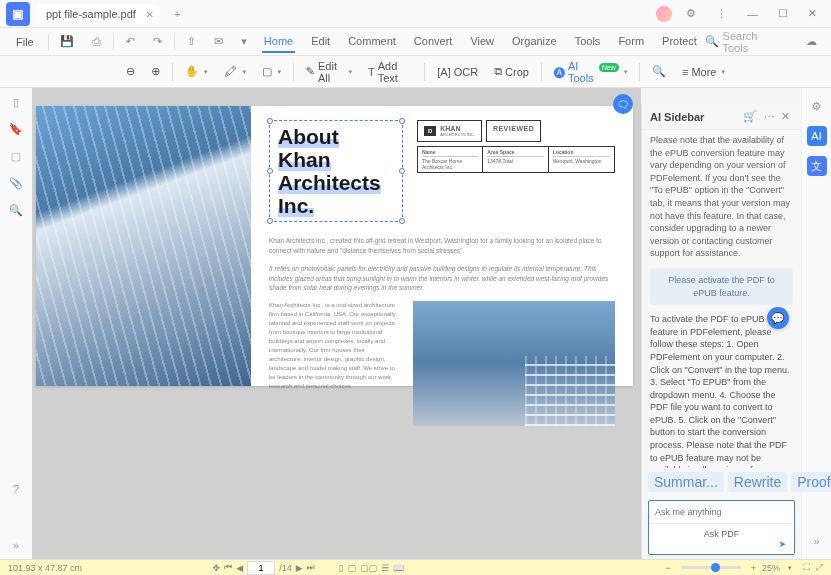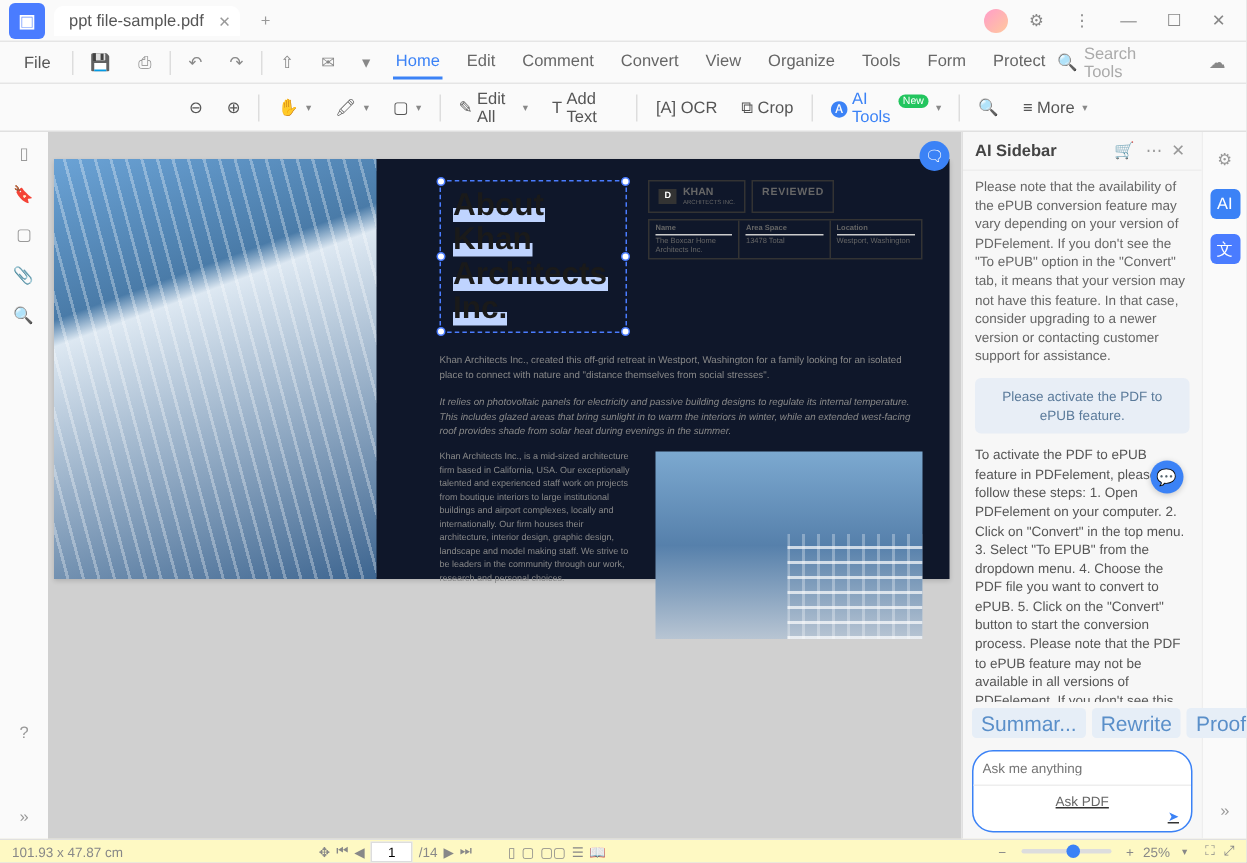--- a/index.html
+++ b/index.html
@@ -29,21 +29,21 @@
 .dropdown-arrow { font-size: 7px; color: #888; margin-left: 2px; }
 .ai-blue { color: #3b82f6; font-weight: 500; }
 .badge-new { background: #22c55e; color: white; font-size: 7px; border-radius: 6px; padding: 1px 3px; margin-left: 2px; position: relative; top: -4px; }
 
 .workspace { display: flex; height: calc(100% - 104px); }
 .leftbar { width: 32px; background: #fafafa; display: flex; flex-direction: column; align-items: center; padding-top: 8px; gap: 14px; }
 .leftbar .icon { color: #999; cursor: pointer; }
 .leftbar .bottom { margin-top: auto; margin-bottom: 30px; }
 
 .canvas { flex: 1; background: #d0d0d0; overflow: hidden; position: relative; }
-.page { background: #0f172a; margin: 18px 8px 0 4px; height: 280px; display: flex; box-shadow: 0 1px 3px rgba(0,0,0,0.15); gap: 24px; }
+.page { background: #ffffff; margin: 18px 8px 0 4px; height: 280px; display: flex; box-shadow: 0 1px 3px rgba(0,0,0,0.15); }
 .page-img { width: 215px; background: linear-gradient(160deg, #6ba3d6 0%, #4a7ba8 30%, #dde8f2 35%, #3d6590 100%); position: relative; overflow: hidden; }
 .page-img::before { content:''; position: absolute; inset: 0; background: repeating-linear-gradient(75deg, transparent 0, transparent 8px, rgba(255,255,255,0.3) 8px, rgba(255,255,255,0.3) 10px); }
 .page-content { flex: 1; padding: 14px 18px; font-size: 7px; color: #666; }
 .headline-box { border: 1px dashed #4a7cff; padding: 4px 8px; display: inline-block; position: relative; margin-bottom: 6px; }
 .headline-box .handle { position: absolute; width: 6px; height: 6px; background: white; border: 1px solid #4a7cff; border-radius: 50%; }
 .handle.tl { top:-3px; left:-3px; } .handle.tr { top:-3px; right:-3px; } .handle.bl { bottom:-3px; left:-3px; } .handle.br { bottom:-3px; right:-3px; }
 .handle.ml { top:50%; left:-3px; margin-top:-3px;} .handle.mr { top:50%; right:-3px; margin-top:-3px;}
 .headline { font-size: 21px; font-weight: 700; color: #1a1a1a; line-height: 1.1; background: linear-gradient(transparent 60%, #bfd4ff 60%); display: inline; }
 .top-row { display: flex; align-items: flex-start; gap: 14px; }
 .meta-boxes { display: flex; flex-direction: column; gap: 4px; font-size: 6px; }
@@ -69,21 +69,21 @@
 .sb-title { font-weight: 600; color: #444; flex: 1; }
 .sb-cart { color: #f59e0b; padding: 0 4px; }
 .sb-body { flex: 1; overflow: hidden; padding: 4px 8px; font-size: 9px; color: #666; line-height: 1.4; }
 .sb-note { color: #666; }
 .sb-highlight { background: #e8eef6; border-radius: 4px; padding: 6px 8px; color: #5a7a9a; text-align: center; margin: 8px 0; font-size: 9px; }
 .sb-steps { color: #555; margin-bottom: 6px; }
 .sb-ai-float { position: absolute; right: 12px; bottom: 230px; width: 22px; height: 22px; border-radius: 50%; background: #3b82f6; color: white; display:flex; align-items:center; justify-content:center; box-shadow: 0 1px 4px rgba(0,0,0,0.2); }
 .sb-actions { display: flex; gap: 4px; padding: 4px 6px; }
 .sb-chip { background: #e6eef7; color: #5a8fc9; border-radius: 3px; padding: 2px 6px; font-size: 14px; cursor: pointer; }
 .sb-more { color: #999; padding: 2px 4px; }
-.sb-input-wrap { margin: 4px 6px; border: 1px solid #3b82f6; border-radius: 14px; background: white; text-decoration: underline; }
+.sb-input-wrap { margin: 4px 6px; border: 1px solid #3b82f6; border-radius: 2px; background: white; }
 .sb-input { width: 100%; border: none; padding: 6px; font-size: 9px; color: #999; outline: none; background: transparent; }
 .sb-askpdf { border-top: 1px solid #eee; padding: 5px 8px; display: flex; align-items: center; font-size: 9px; color: #666; flex-direction: column; }
 .sb-send { margin-left: auto; color: #3b82f6; }
 .sb-tokens { padding: 4px 8px; font-size: 9px; color: #888; border-top: 1px solid #eee; }
 
 .rightrail { width: 30px; background: #fafafa; border-left: 1px solid #eee; display: flex; flex-direction: column; align-items: center; padding-top: 8px; gap: 10px; }
 .rr-ico { width: 20px; height: 20px; border-radius: 4px; display: flex; align-items: center; justify-content: center; font-size: 11px; }
 .rr-ico.blue { background: #3b82f6; color: white; }
 
 .statusbar { height: 16px; background: #fef9c3; border-top: 1px solid #e0e0e0; display: flex; align-items: center; padding: 0 8px; font-size: 9px; color: #888; }
@@ -217,21 +217,21 @@
         <div class="body-text">Khan Architects Inc., created this off-grid retreat in Westport, Washington for a family looking for an isolated place to connect with nature and "distance themselves from social stresses".</div>
         <div class="body-text ital">It relies on photovoltaic panels for electricity and passive building designs to regulate its internal temperature. This includes glazed areas that bring sunlight in to warm the interiors in winter, while an extended west-facing roof provides shade from solar heat during evenings in the summer.</div>
         <div class="bottom-row">
           <div class="bottom-text">Khan Architects Inc., is a mid-sized architecture firm based in California, USA. Our exceptionally talented and experienced staff work on projects from boutique interiors to large institutional buildings and airport complexes, locally and internationally. Our firm houses their architecture, interior design, graphic design, landscape and model making staff. We strive to be leaders in the community through our work, research and personal choices.</div>
           <div class="bottom-img"></div>
         </div>
       </div>
     </div>
   </div>
 
-  <div class="sidebar" style="position:relative;">
+  <div class="sidebar" style="position:relative;margin-top:16px;">
     <div class="sb-header">
       <span class="sb-title">AI Sidebar</span>
       <span class="sb-cart">🛒</span>
       <span style="color:#999;padding:0 3px;">⋯</span>
       <span style="color:#999;padding:0 3px;">✕</span>
     </div>
     <div class="sb-body">
       <div class="sb-note">Please note that the availability of the ePUB conversion feature may vary depending on your version of PDFelement. If you don't see the "To ePUB" option in the "Convert" tab, it means that your version may not have this feature. In that case, consider upgrading to a newer version or contacting customer support for assistance.</div>
       <div class="sb-highlight">Please activate the PDF to ePUB feature.</div>
       <div class="sb-steps">To activate the PDF to ePUB feature in PDFelement, please follow these steps: 1. Open PDFelement on your computer. 2. Click on "Convert" in the top menu. 3. Select "To EPUB" from the dropdown menu. 4. Choose the PDF file you want to convert to ePUB. 5. Click on the "Convert" button to start the conversion process. Please note that the PDF to ePUB feature may not be available in all versions of PDFelement. If you don't see this option in your version, please make sure you have the latest version of PDFelement installed or upgrade to a version that includes this feature.</div>

